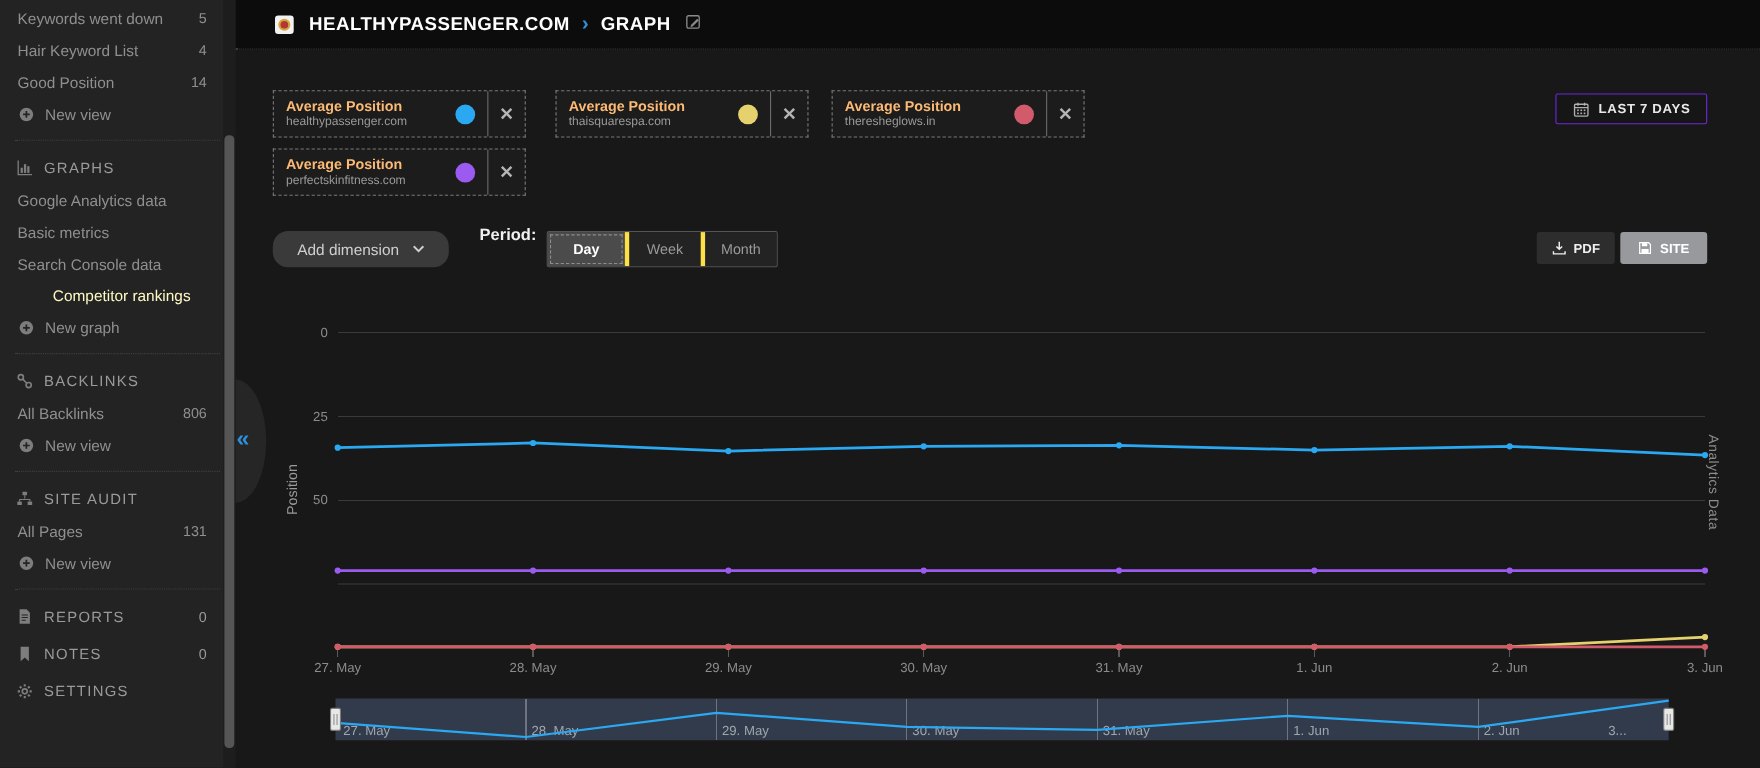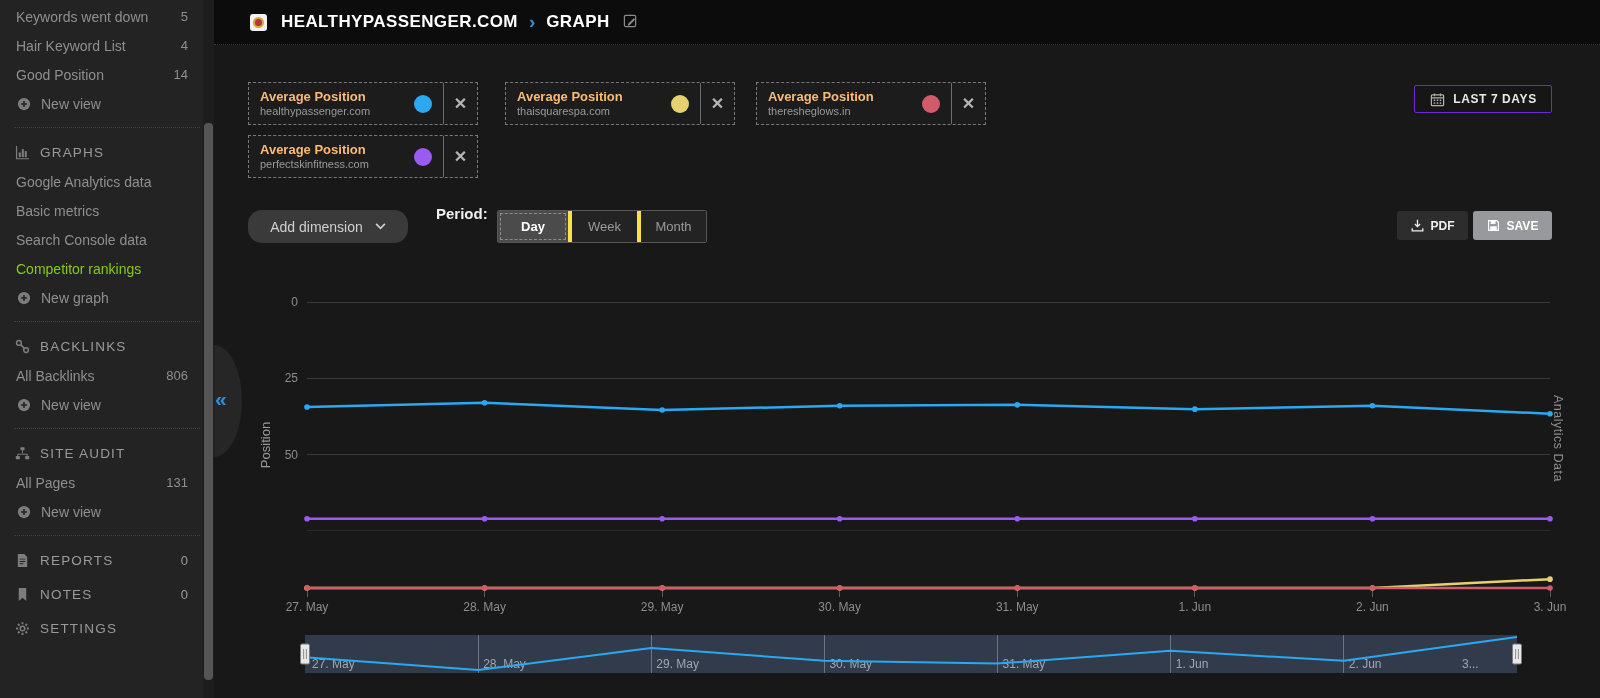--- a/index.html
+++ b/index.html
@@ -8,21 +8,21 @@
   #app { position:relative; width:1600px; height:698px; background:#181818;padding-left:24px; }
 
   
   .sidebar { position:absolute; left:0; top:0; width:214px; height:698px; background:#232323; z-index:3; }
   .sb-track { position:absolute; right:0; top:0; width:11px; height:698px; background:#1d1d1d; }
   .sb-thumb { position:absolute; right:1px; top:123px; width:9px; height:557px; background:#555; border-radius:4px; }
   .sb-list { padding-top:2px; }
   .row { height:29px; display:flex; align-items:center; padding:0 26px 0 16px;
          color:#8f8f8f; font-size:14px; white-space:nowrap; }
   .row .cnt { margin-left:auto; font-size:13px; }
-  .row.active { color:#84cc16; }
+  .row.active { color:#fef9c3;margin-left:32px; }
   .row.newv { gap:9px; }
   .hdr { height:30px; display:flex; align-items:center; gap:10px; padding:0 26px 0 14px;
          color:#9a9a9a; font-size:13.5px; letter-spacing:1.2px; margin-top:4px; }
   .hdr .cnt { margin-left:auto; letter-spacing:0; font-size:13px; }
   .sb-div { border-top:1px dotted #3f3f3f; margin:9px 14px; }
   .icon { display:inline-flex; width:16px; height:16px; align-items:center; justify-content:center;
           color:#7d7d7d; flex:0 0 16px; }
   .icon svg { width:15px; height:15px; }
   .plus-ic svg { width:14px; height:14px; }
 
@@ -338,21 +338,21 @@
           <path d="M1.5 11.5v3h13v-3"></path>
         </svg>
       <span>PDF</span>
     </div>
     <div class="btn-save">
       <svg viewBox="0 0 16 16" fill="none" stroke="currentColor" stroke-width="1.4">
           <path d="M2 2h10l2 2v10H2z"></path>
           <rect x="4.5" y="2.5" width="6" height="3.5" fill="currentColor" stroke="none"></rect>
           <rect x="4" y="9" width="8" height="5" fill="currentColor" stroke="none"></rect>
         </svg>
-      <span>SAVE</span>
+      <span>SITE</span>
     </div>
 
     <div class="chart-wrap">
       <svg id="main-chart" width="1340" height="340">
           <line x1="57" x2="1300" y1="245.9220917822839" y2="245.9220917822839" stroke="#2a2a2a" shape-rendering="crispEdges"></line>
           <line x1="57" x2="1300" y1="17" y2="17" stroke="#3a3a3a" shape-rendering="crispEdges"></line>
           <text x="48" y="21" fill="#8c8c8c" font-size="12" text-anchor="end">0</text>
           <line x1="57" x2="1300" y1="93.30736392742796" y2="93.30736392742796" stroke="#3a3a3a" shape-rendering="crispEdges"></line>
           <text x="48" y="97.30736392742796" fill="#8c8c8c" font-size="12" text-anchor="end">25</text>
           <line x1="57" x2="1300" y1="169.61472785485591" y2="169.61472785485591" stroke="#3a3a3a" shape-rendering="crispEdges"></line>

